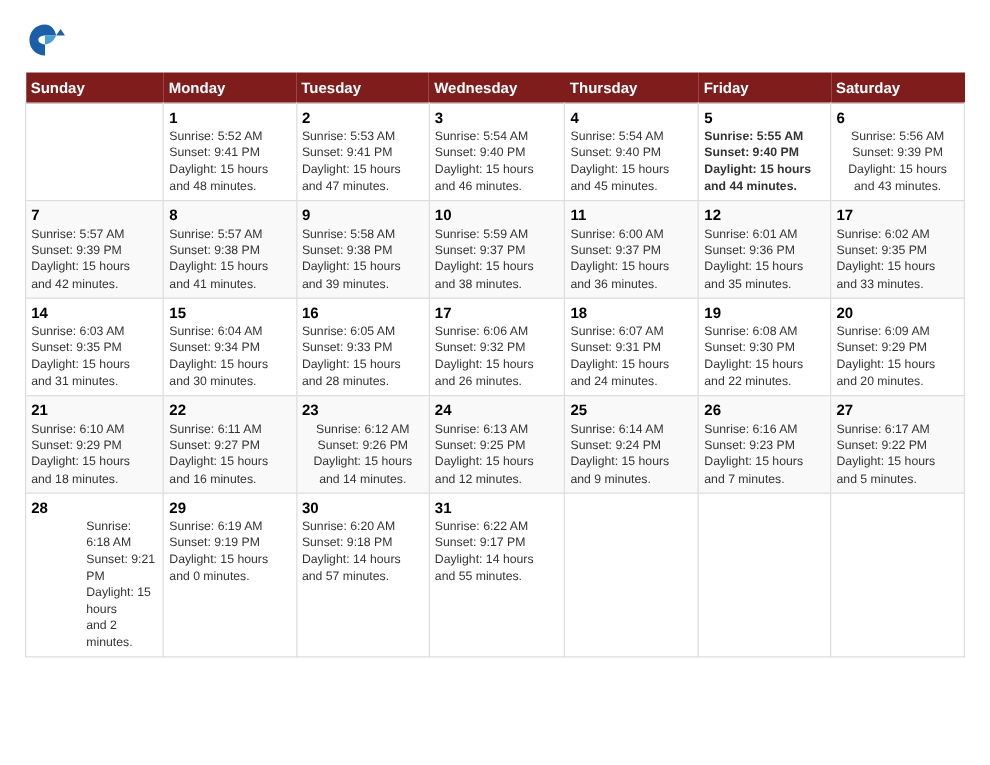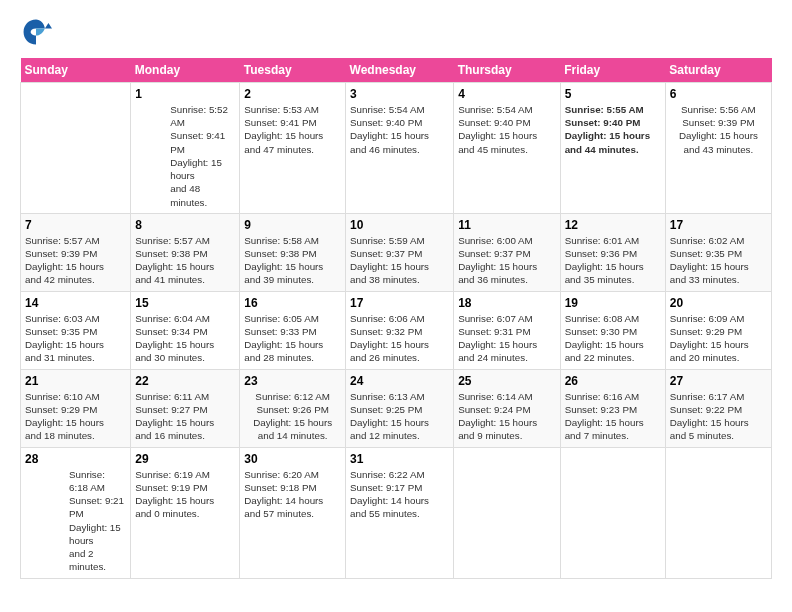--- a/index.html
+++ b/index.html
@@ -47,21 +47,21 @@
     .location {
       font-size: 14px;
       color: #555;
     }
     table {
       width: 100%;
       border-collapse: collapse;
       font-size: 10.5px;
     }
     thead tr th {
-      background-color: #ec4899;
+      background-color: #7f1d1d;
       color: #fff;
       padding: 5px 4px;
       text-align: left;
       font-size: 12px;
       font-weight: bold;
     }
     tbody tr td {
       border: 1px solid #ddd;
       padding: 4px 4px;
       vertical-align: top;
@@ -121,21 +121,21 @@
           <th>Thursday</th>
           <th>Friday</th>
           <th>Saturday</th>
         </tr>
     </thead>
     <tbody id="calendar-body">
     <tr>
           <td></td>
           <td>
             <span class="day-number">1</span>
-            <div class="day-info" style="white-space: pre-line; margin-left: 35px;">Sunrise: 5:52 AM
+            <div class="day-info" style="white-space: pre-line;">Sunrise: 5:52 AM
 Sunset: 9:41 PM
 Daylight: 15 hours
 and 48 minutes.</div>
           </td>
           <td>
             <span class="day-number">2</span>
             <div class="day-info" style="white-space: pre-line;">Sunrise: 5:53 AM
 Sunset: 9:41 PM
 Daylight: 15 hours
 and 47 minutes.</div>

